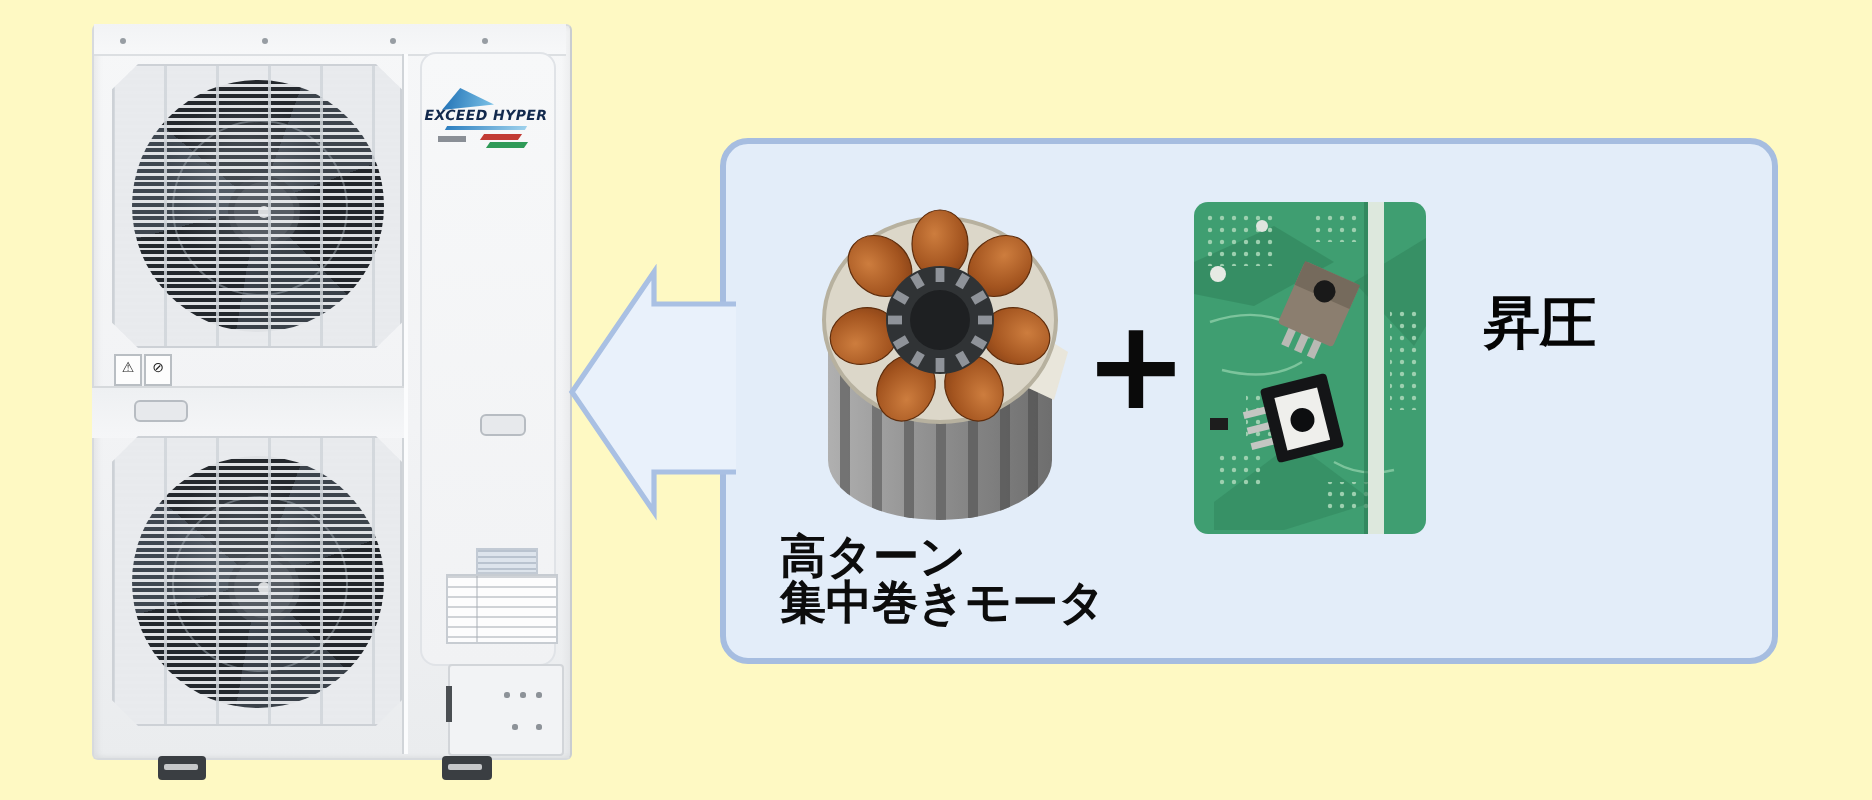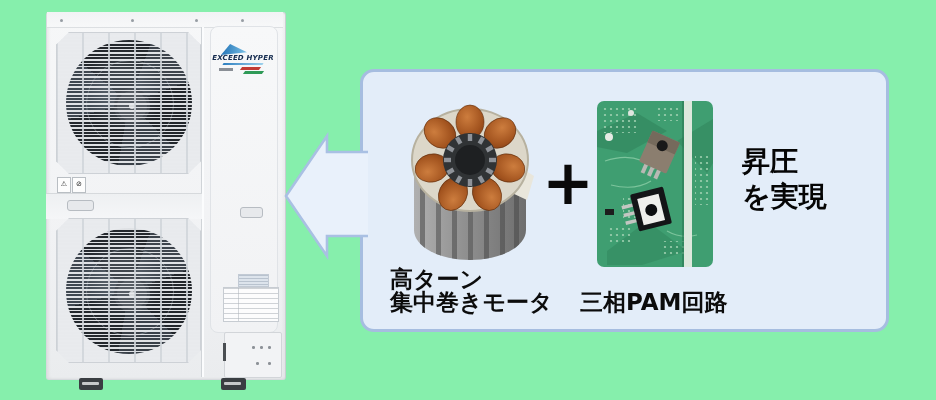--- a/index.html
+++ b/index.html
@@ -1,16 +1,16 @@
 <!DOCTYPE html>
 <html><head>
 <meta charset="utf-8">
 <style>
   html,body{margin:0;padding:0;background:#ffffff;}
-  #stage{position:relative;width:936px;height:400px;background:#86efac;overflow:hidden;
+  #stage{position:relative;width:936px;height:400px;background:#fef9c3;overflow:hidden;
          font-family:"DejaVu Sans","Liberation Sans",sans-serif;}
 
   
   .unit{position:absolute;left:44px;top:10px;width:242px;height:386px;}
   .unit-body{position:absolute;left:2px;top:2px;width:238px;height:366px;
     background:linear-gradient(180deg,#f6f7f8 0%,#f2f3f5 55%,#eaecee 100%);
     border:1px solid #d7dade;border-right-color:#c9cdd1;border-radius:3px;
     box-shadow:inset 2px 0 3px rgba(0,0,0,0.05), inset -2px 0 3px rgba(0,0,0,0.04);}
   .topstrip{position:absolute;left:3px;top:2px;width:236px;height:15px;
     border-bottom:1px solid #dcdfe2;background:linear-gradient(180deg,#f2f3f5,#f7f8f9);}
@@ -268,20 +268,18 @@
       <rect x="-11" y="-13" width="22" height="27" fill="#efefec"></rect>
       <circle cx="0" cy="1" r="6" fill="#0d0e10"></circle>
     </g>
     <rect x="8" y="108" width="9" height="6" fill="#1d1d1d"></rect>
   </svg>
 
   <div class="caption cap-motor">
     <div>高ターン</div>
     <div>集中巻きモータ</div>
   </div>
-  <div class="caption cap-pcb">三相PAM回路</div>
 
   <div class="result">
     <div>昇圧</div>
-    <div>を実現</div>
   </div>
 
 </div>
 
 </body></html>

